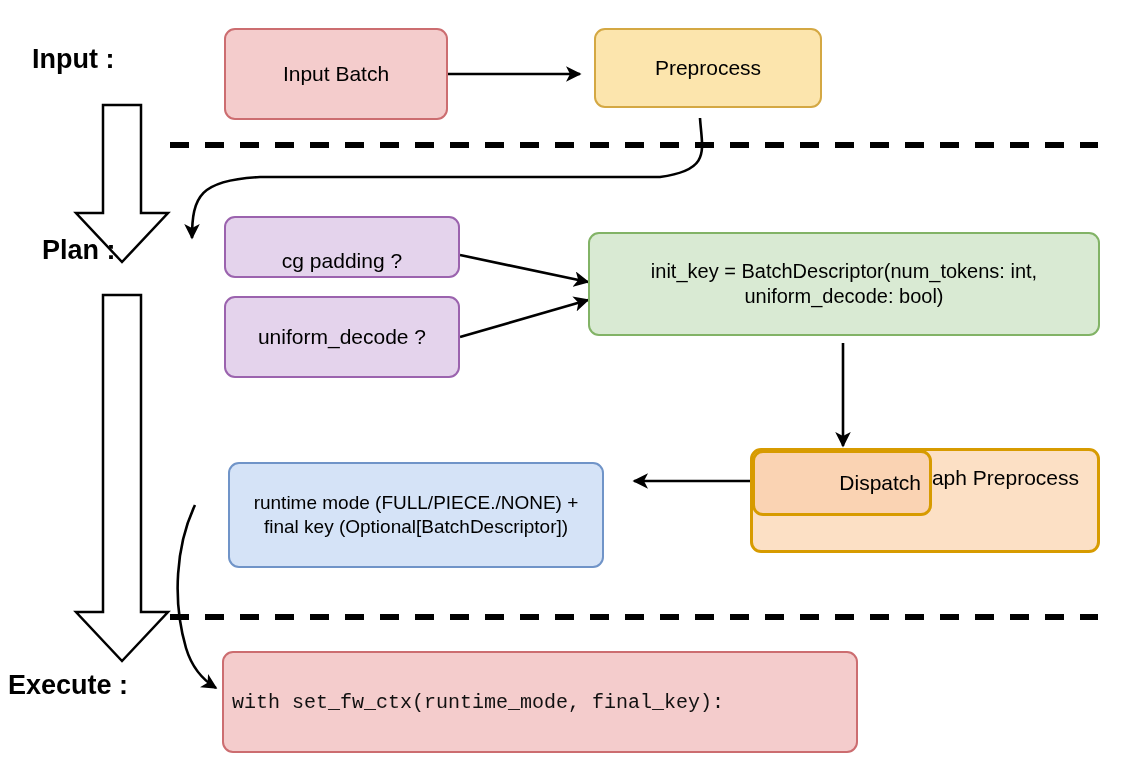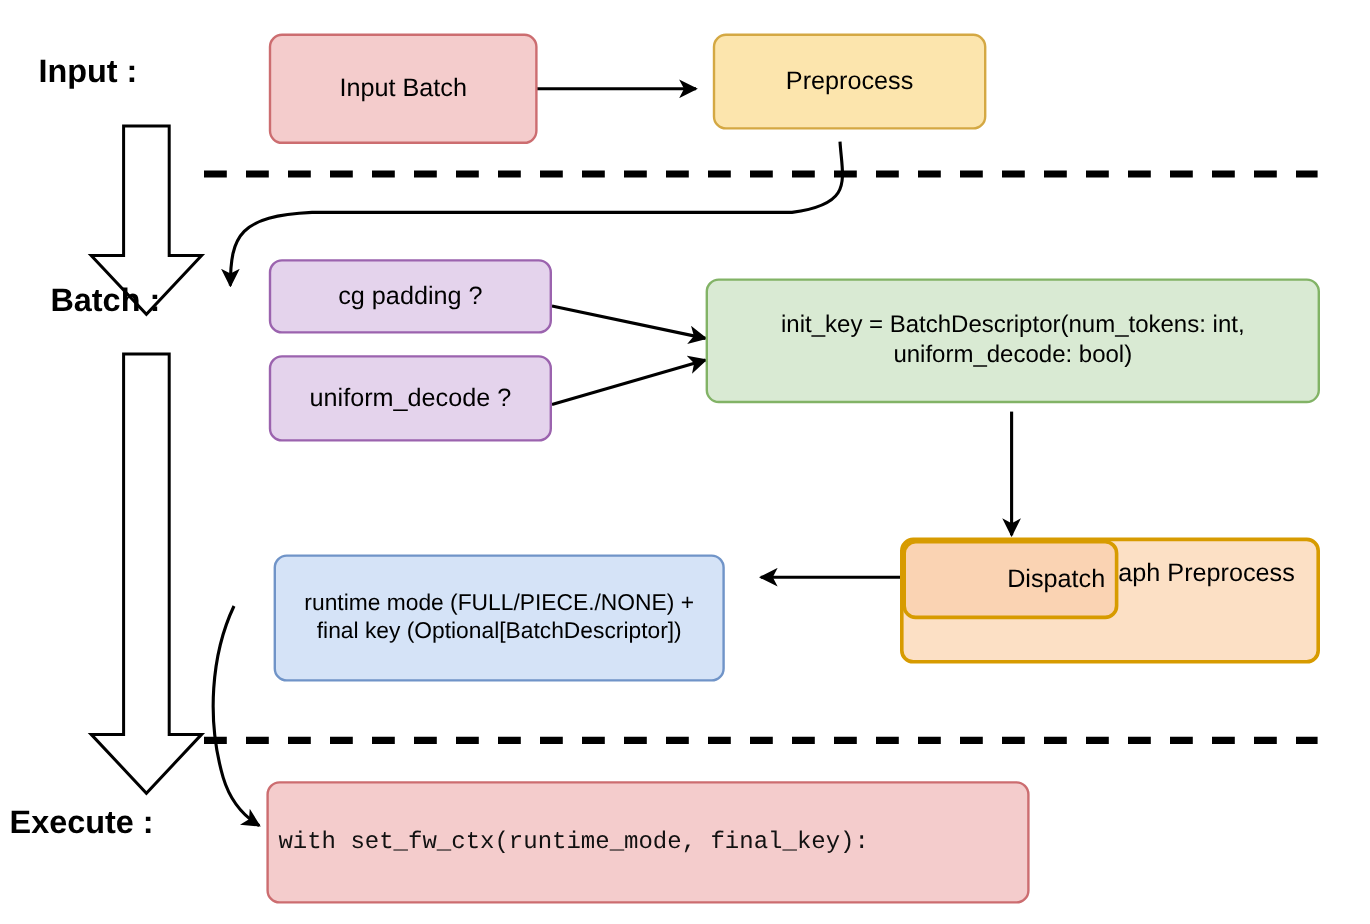--- a/index.html
+++ b/index.html
@@ -131,36 +131,36 @@
     <line x1="460" y1="337" x2="588" y2="300" stroke="#000000" stroke-width="2.6" marker-end="url(#arrow)"></line>
 
     <line x1="843" y1="343" x2="843" y2="446" stroke="#000000" stroke-width="2.6" marker-end="url(#arrow)"></line>
 
     <line x1="752" y1="481" x2="634" y2="481" stroke="#000000" stroke-width="2.6" marker-end="url(#arrow)"></line>
 
     <path d="M 195 505 C 176 545 172 600 186 648 C 192 668 203 680 216 688" fill="none" stroke="#000000" stroke-width="2.6" marker-end="url(#arrow)"></path>
   </svg>
 
   <div class="stage-label" style="left:32px; top:44px;">Input :</div>
-  <div class="stage-label" style="left:42px; top:235px;">Batch :</div>
+  <div class="stage-label" style="left:42px; top:235px;">Plan :</div>
   <div class="stage-label" style="left:8px; top:670px;">Execute :</div>
 
   <div class="node node-input-batch" style="left:224px; top:28px; width:224px; height:92px;">
     <span>Input Batch</span>
   </div>
 
   <div class="node node-preprocess" style="left:594px; top:28px; width:228px; height:80px;">
     <span>Preprocess</span>
   </div>
 
-  <div class="node node-cg-padding" style="left:224px; top:216px; width:236px; height:62px;">
+  <div class="node node-cg-padding" style="left:224px; top:216px; width:236px; height:62px;align-items:flex-end;">
     <span>cg padding ?</span>
   </div>
 
-  <div class="node node-uniform-decode" style="left:224px; top:296px; width:236px; height:72px;">
+  <div class="node node-uniform-decode" style="left:224px; top:296px; width:236px; height:82px;">
     <span>uniform_decode ?</span>
   </div>
 
   <div class="node node-init-key node-multiline" style="left:588px; top:232px; width:512px; height:104px;">
     <div>
       <span>init_key = BatchDescriptor(num_tokens: int,</span>
       <span>uniform_decode: bool)</span>
     </div>
   </div>
 

